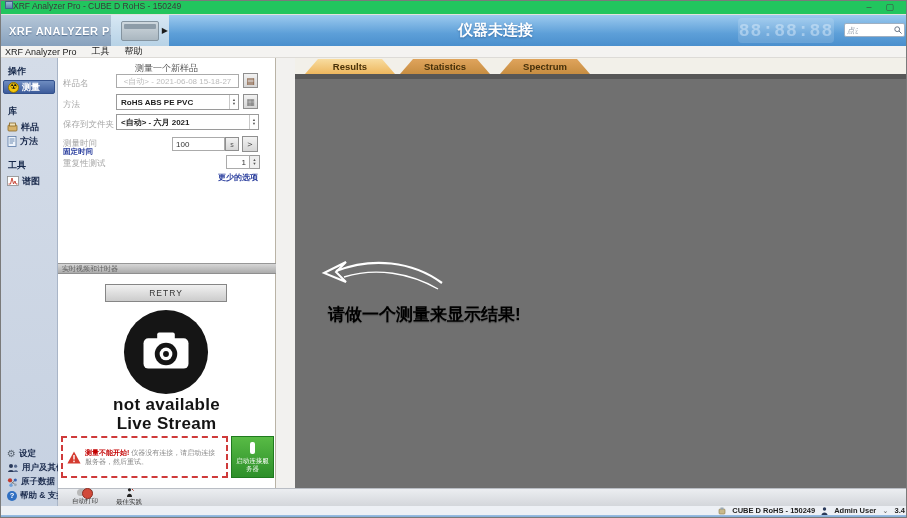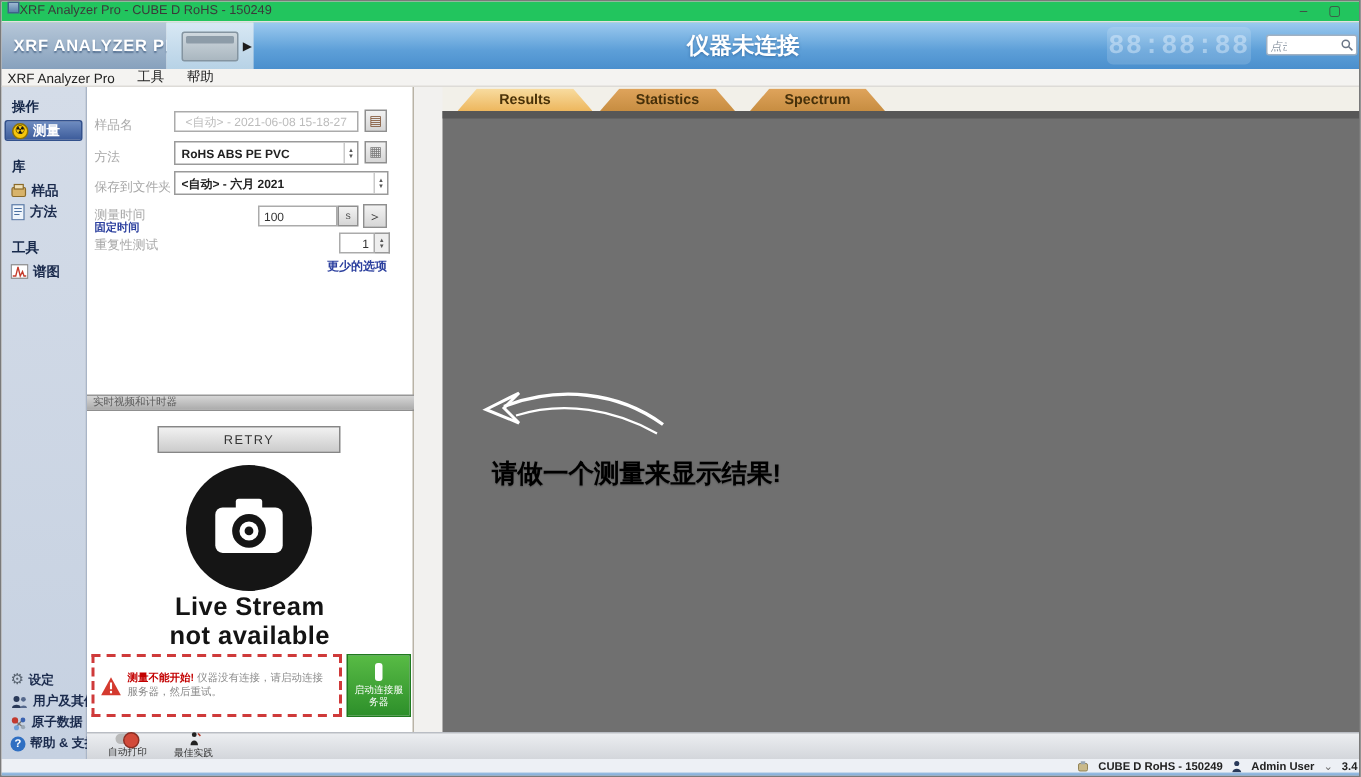--- a/index.html
+++ b/index.html
@@ -192,20 +192,21 @@
         <span>原子数据</span>
       </div>
       <div class="sb-item">
         <span class="ic helpc">?</span>
         <span>帮助 &amp; 支持</span>
       </div>
     </div>
   </div>
 
   <div class="mpanel">
+    <div class="mp-title">测量一个新样品</div>
 
     <span class="flabel" style="top:20px">样品名</span>
     <input class="tinput" style="left: 58px; top: 16px; width: 123px; height: 14px; text-align: center;" placeholder="&lt;自动&gt; - 2021-06-08 15-18-27">
     <div class="sqbtn" style="left:185px;top:15px">
         <span>▤</span>
       </div>
 
     <span class="flabel" style="top:41px">方法</span>
     <div class="fselect" style="left:58px;top:36px;width:123px;height:16px">
       <span>RoHS ABS PE PVC</span>
@@ -252,22 +253,22 @@
       <svg width="88" height="88" viewBox="0 0 90 90">
         <circle cx="45" cy="45" r="43" fill="#151515"></circle>
         <rect x="36" y="25" width="18" height="10" rx="2" fill="#fff"></rect>
         <rect x="22" y="31" width="46" height="31" rx="5" fill="#fff"></rect>
         <circle cx="45" cy="47" r="11.5" fill="#151515"></circle>
         <circle cx="45" cy="47" r="6.5" fill="#fff"></circle>
         <circle cx="45" cy="47" r="3" fill="#151515"></circle>
       </svg>
     </div>
     <div class="ls">
+      <div>not available</div>
       <div>Live Stream</div>
-      <div>not available</div>
     </div>
     <div class="warnbox">
       <svg width="14" height="13" viewBox="0 0 14 13" style="flex:0 0 auto">
           <path d="M7 0.5 L13.6 12.5 L0.4 12.5 Z" fill="#d43a2f"></path>
           <rect x="6.3" y="4" width="1.4" height="4.5" fill="#fff"></rect>
           <rect x="6.3" y="9.6" width="1.4" height="1.6" fill="#fff"></rect>
         </svg>
       <span class="wtext"><b class="wtitle">测量不能开始!</b> <span>仪器没有连接，请启动连接服务器，然后重试。</span></span>
     </div>
     <div class="greenbtn">

